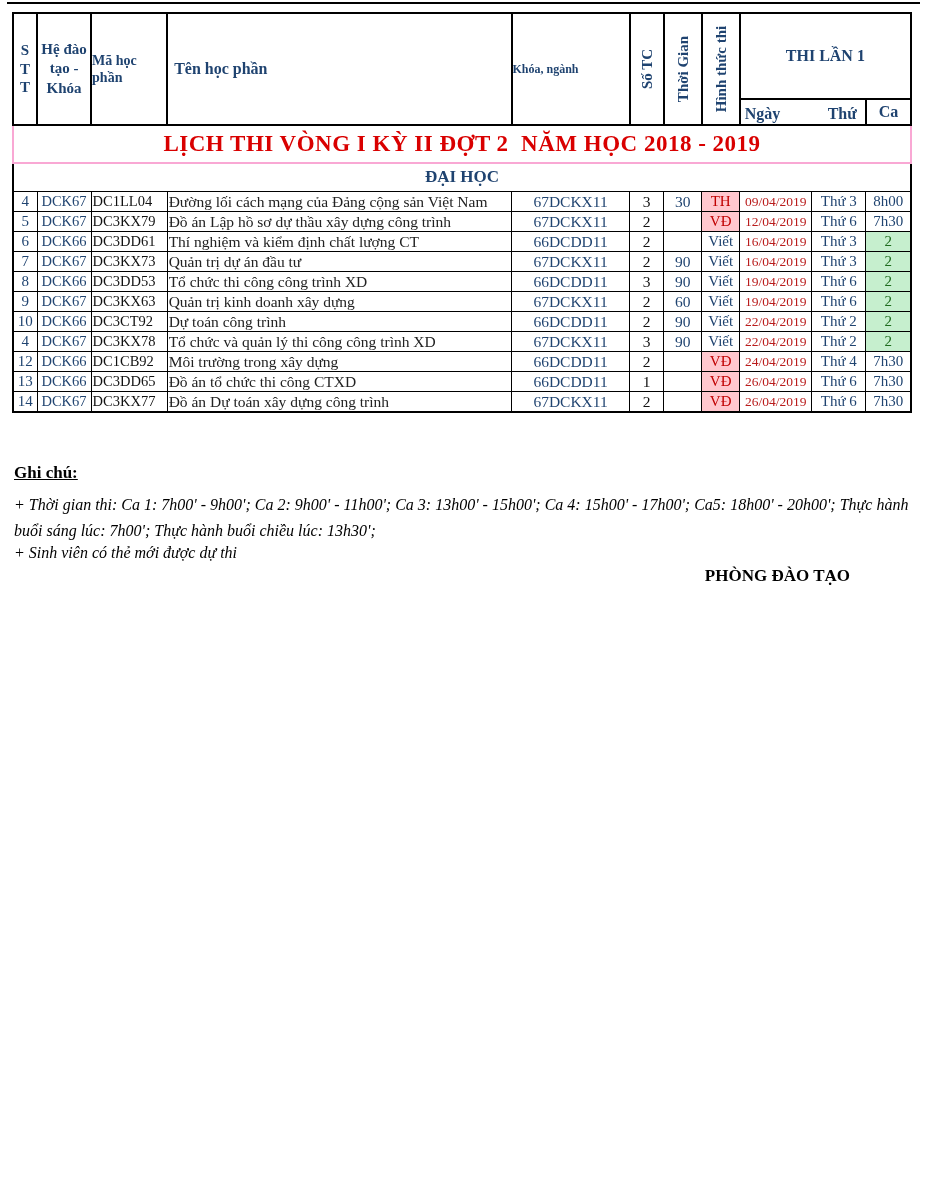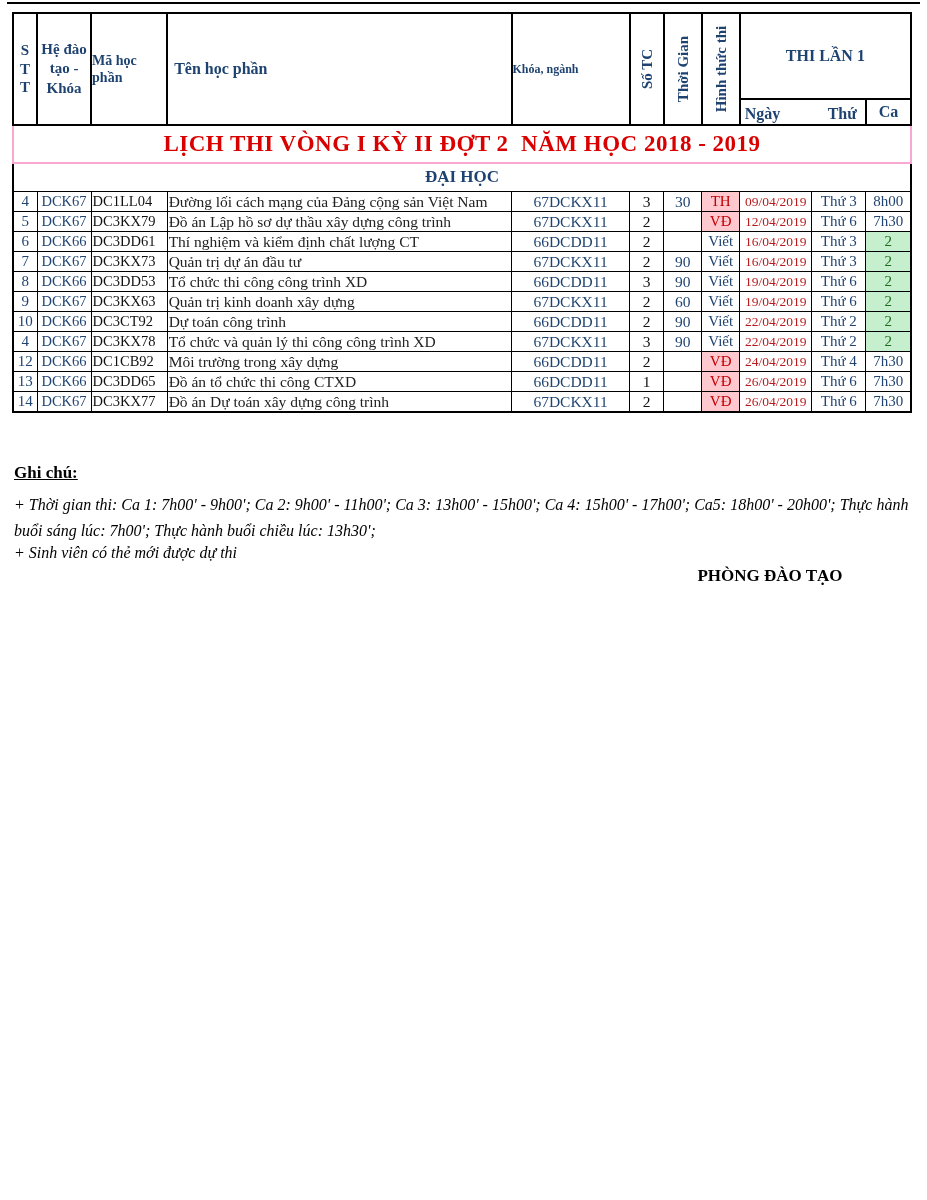--- a/index.html
+++ b/index.html
@@ -120,21 +120,21 @@
   .note-para2 {
     position: absolute; left: 14px; top: 544px;
     width: 600px;
     font-style: italic; font-size: 16px;
     color: #000;
   }
   .signature {
     position: absolute; left: 690px; top: 566px;
     width: 160px;
     font-weight: bold; font-size: 17px;
-    text-align: center;
+    text-align: right;
     color: #000;
     white-space: nowrap;
   }
 </style>
 </head>
 <body>
 
 <div class="top-rule"></div>
 
 <table class="sched">

